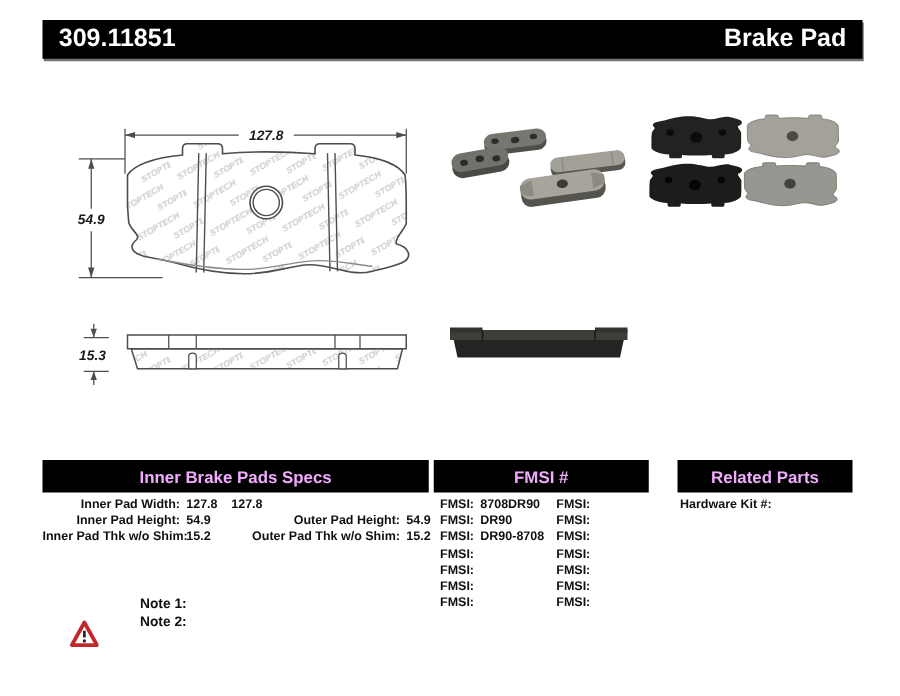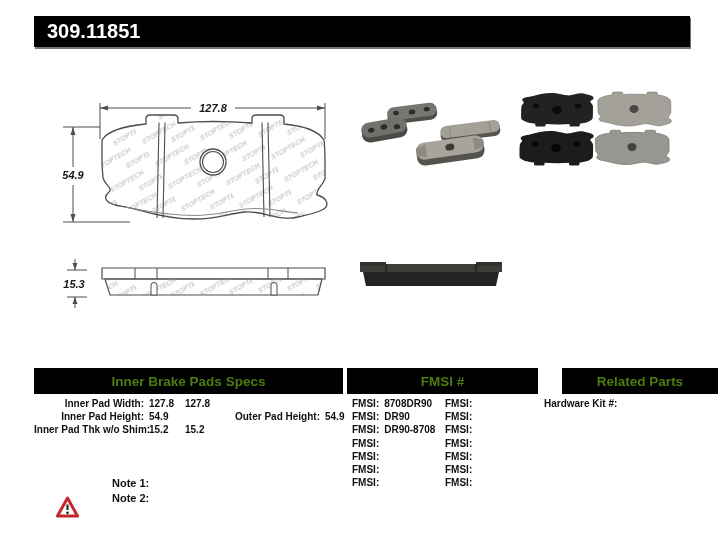--- a/index.html
+++ b/index.html
@@ -5,26 +5,26 @@
   html,body{margin:0;padding:0;background:#fff;}
   .page{position:relative;width:720px;height:557px;background:#ffffff;overflow:hidden;
         font-family:"Liberation Sans", sans-serif;color:#111;padding-left:12px;}
   .abs{position:absolute;}
   
   .hdr-bar{left:34px;top:16px;width:656px;height:31px;background:#000;color:#fff;
            display:flex;justify-content:space-between;align-items:center;
            font-weight:bold;font-size:20px;padding:0 13px;box-sizing:border-box;
            box-shadow:1px 2px 0 rgba(0,0,0,.55);}
   
-  .th{background:#000;color:#4d7c0f;font-weight:bold;font-size:13.5px;height:26px;
+  .th{background:#000;color:#f0abfc;font-weight:bold;font-size:13.5px;height:26px;
       display:flex;align-items:center;justify-content:center;}
   .th-split{left:34px;top:368px;width:309px;}
   .th-split span{flex:1;text-align:center;}
-  .th-fmsi{left:347px;top:368px;width:191px;}
-  .th-rel{left:562px;top:368px;width:156px;}
+  .th-fmsi{left:347px;top:368px;width:172px;}
+  .th-rel{left:542px;top:368px;width:140px;}
   
   .col{display:flex;flex-direction:column;}
   .spec-row{display:flex;font-size:10px;font-weight:bold;line-height:13.2px;color:#101010;}
   .spec-row .lbl{text-align:right;white-space:nowrap;}
   .spec-row .val{margin-left:5px;white-space:nowrap;}
   .col-inner{left:34px;top:397px;}   .col-inner .lbl{width:110px;}
   .col-outer{left:180px;top:397px;}  .col-outer .lbl{width:140px;}
   .col-fmsi-l{left:352px;top:397px;} .col-fmsi-l .lbl{text-align:left;}
   .col-fmsi-r{left:445px;top:397px;} .col-fmsi-r .lbl{text-align:left;}
   .col-rel{left:544px;top:397px;}    .col-rel .lbl{text-align:right;}
@@ -34,20 +34,21 @@
   svg text.dim{font-family:"Liberation Sans", sans-serif;font-style:italic;font-weight:bold;
                font-size:11px;fill:#1a1a1a;}
 </style>
 </head>
 <body>
 
 <div class="page">
 
   <div class="abs hdr-bar">
     <span>309.11851</span>
+    <span>Brake Pad</span>
   </div>
 
   <svg class="abs" style="left:55px;top:95px;" width="285" height="145" viewBox="0 0 285 145">
     <defs>
       <path id="padSil" d="M47,45 C52,37 68,31 91,29 L91,24 Q91,20 95,20 L119,20 Q123,20 123,24 L123,28
         C135,27 146,26.5 158,26.5 C172,26.5 184,27 197,28 L197,24 Q197,20 201,20 L225,20 Q229,20 229,24 L229,29
         C250,31 264,37 269,45 C270,52 270,60 270,70 L270,84 C267,91 261,95 262,100 C273,103 275,111 267,115
         C261,118 251,120 243,122 C224,127 208,115 189,117 C172,119 162,124 140,124 C118,124 98,119 84,115
         C72,112 64,111 60,110 C50,107 48,102 54,97 C58,93 50,90 48,83 L47,70 C47,58 47,50 47,45 Z"></path>
       <pattern id="wmA" width="52" height="26" patternUnits="userSpaceOnUse" patternTransform="rotate(-30)">
@@ -198,20 +199,21 @@
 
   <div class="abs col col-outer">
     <div class="spec-row">
         <span class="val">127.8</span>
       </div>
     <div class="spec-row">
         <span class="lbl">Outer Pad Height:</span>
         <span class="val">54.9</span>
       </div>
     <div class="spec-row">
+        <span class="lbl">Outer Pad Thk w/o Shim:</span>
         <span class="val">15.2</span>
       </div>
   </div>
 
   <div class="abs col col-fmsi-l">
     <div class="spec-row">
         <span class="lbl">FMSI:</span>
         <span class="val">8708DR90</span>
       </div>
     <div class="spec-row">

